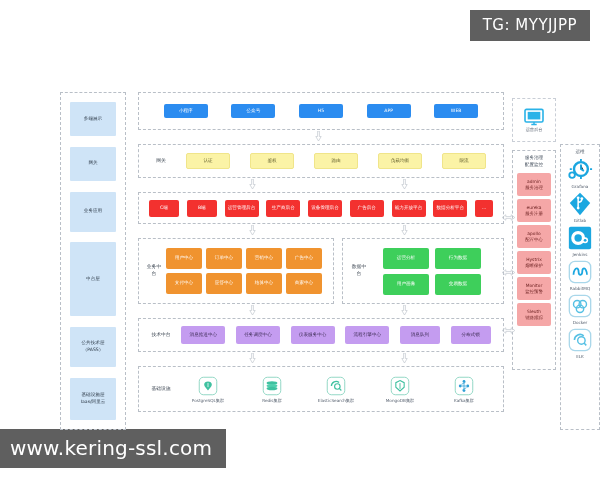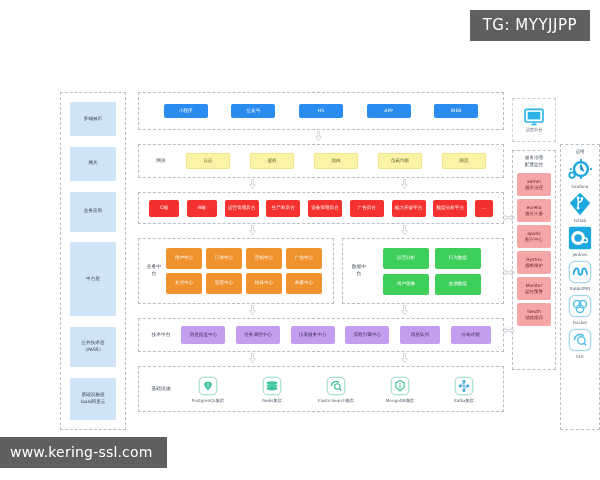--- a/index.html
+++ b/index.html
@@ -15,21 +15,21 @@
   .tg-badge{
     position:absolute; top:10px; right:10px;
     background:#5f5f5f; color:#fff;
     font-size:15px; letter-spacing:.5px;
     padding:6px 13px 7px;
   }
   
   .wm{
     position:absolute; left:0; bottom:12px;
     background:#5f5f5f; color:#fff;
-    font-size:14px; padding:7px 14px 8px 10px;
+    font-size:20px; padding:7px 14px 8px 10px;
     letter-spacing:.2px;
   }
 
   
   .canvas{
     position:absolute; left:60px; top:92px;
     width:486px; height:338px;
   }
 
   

